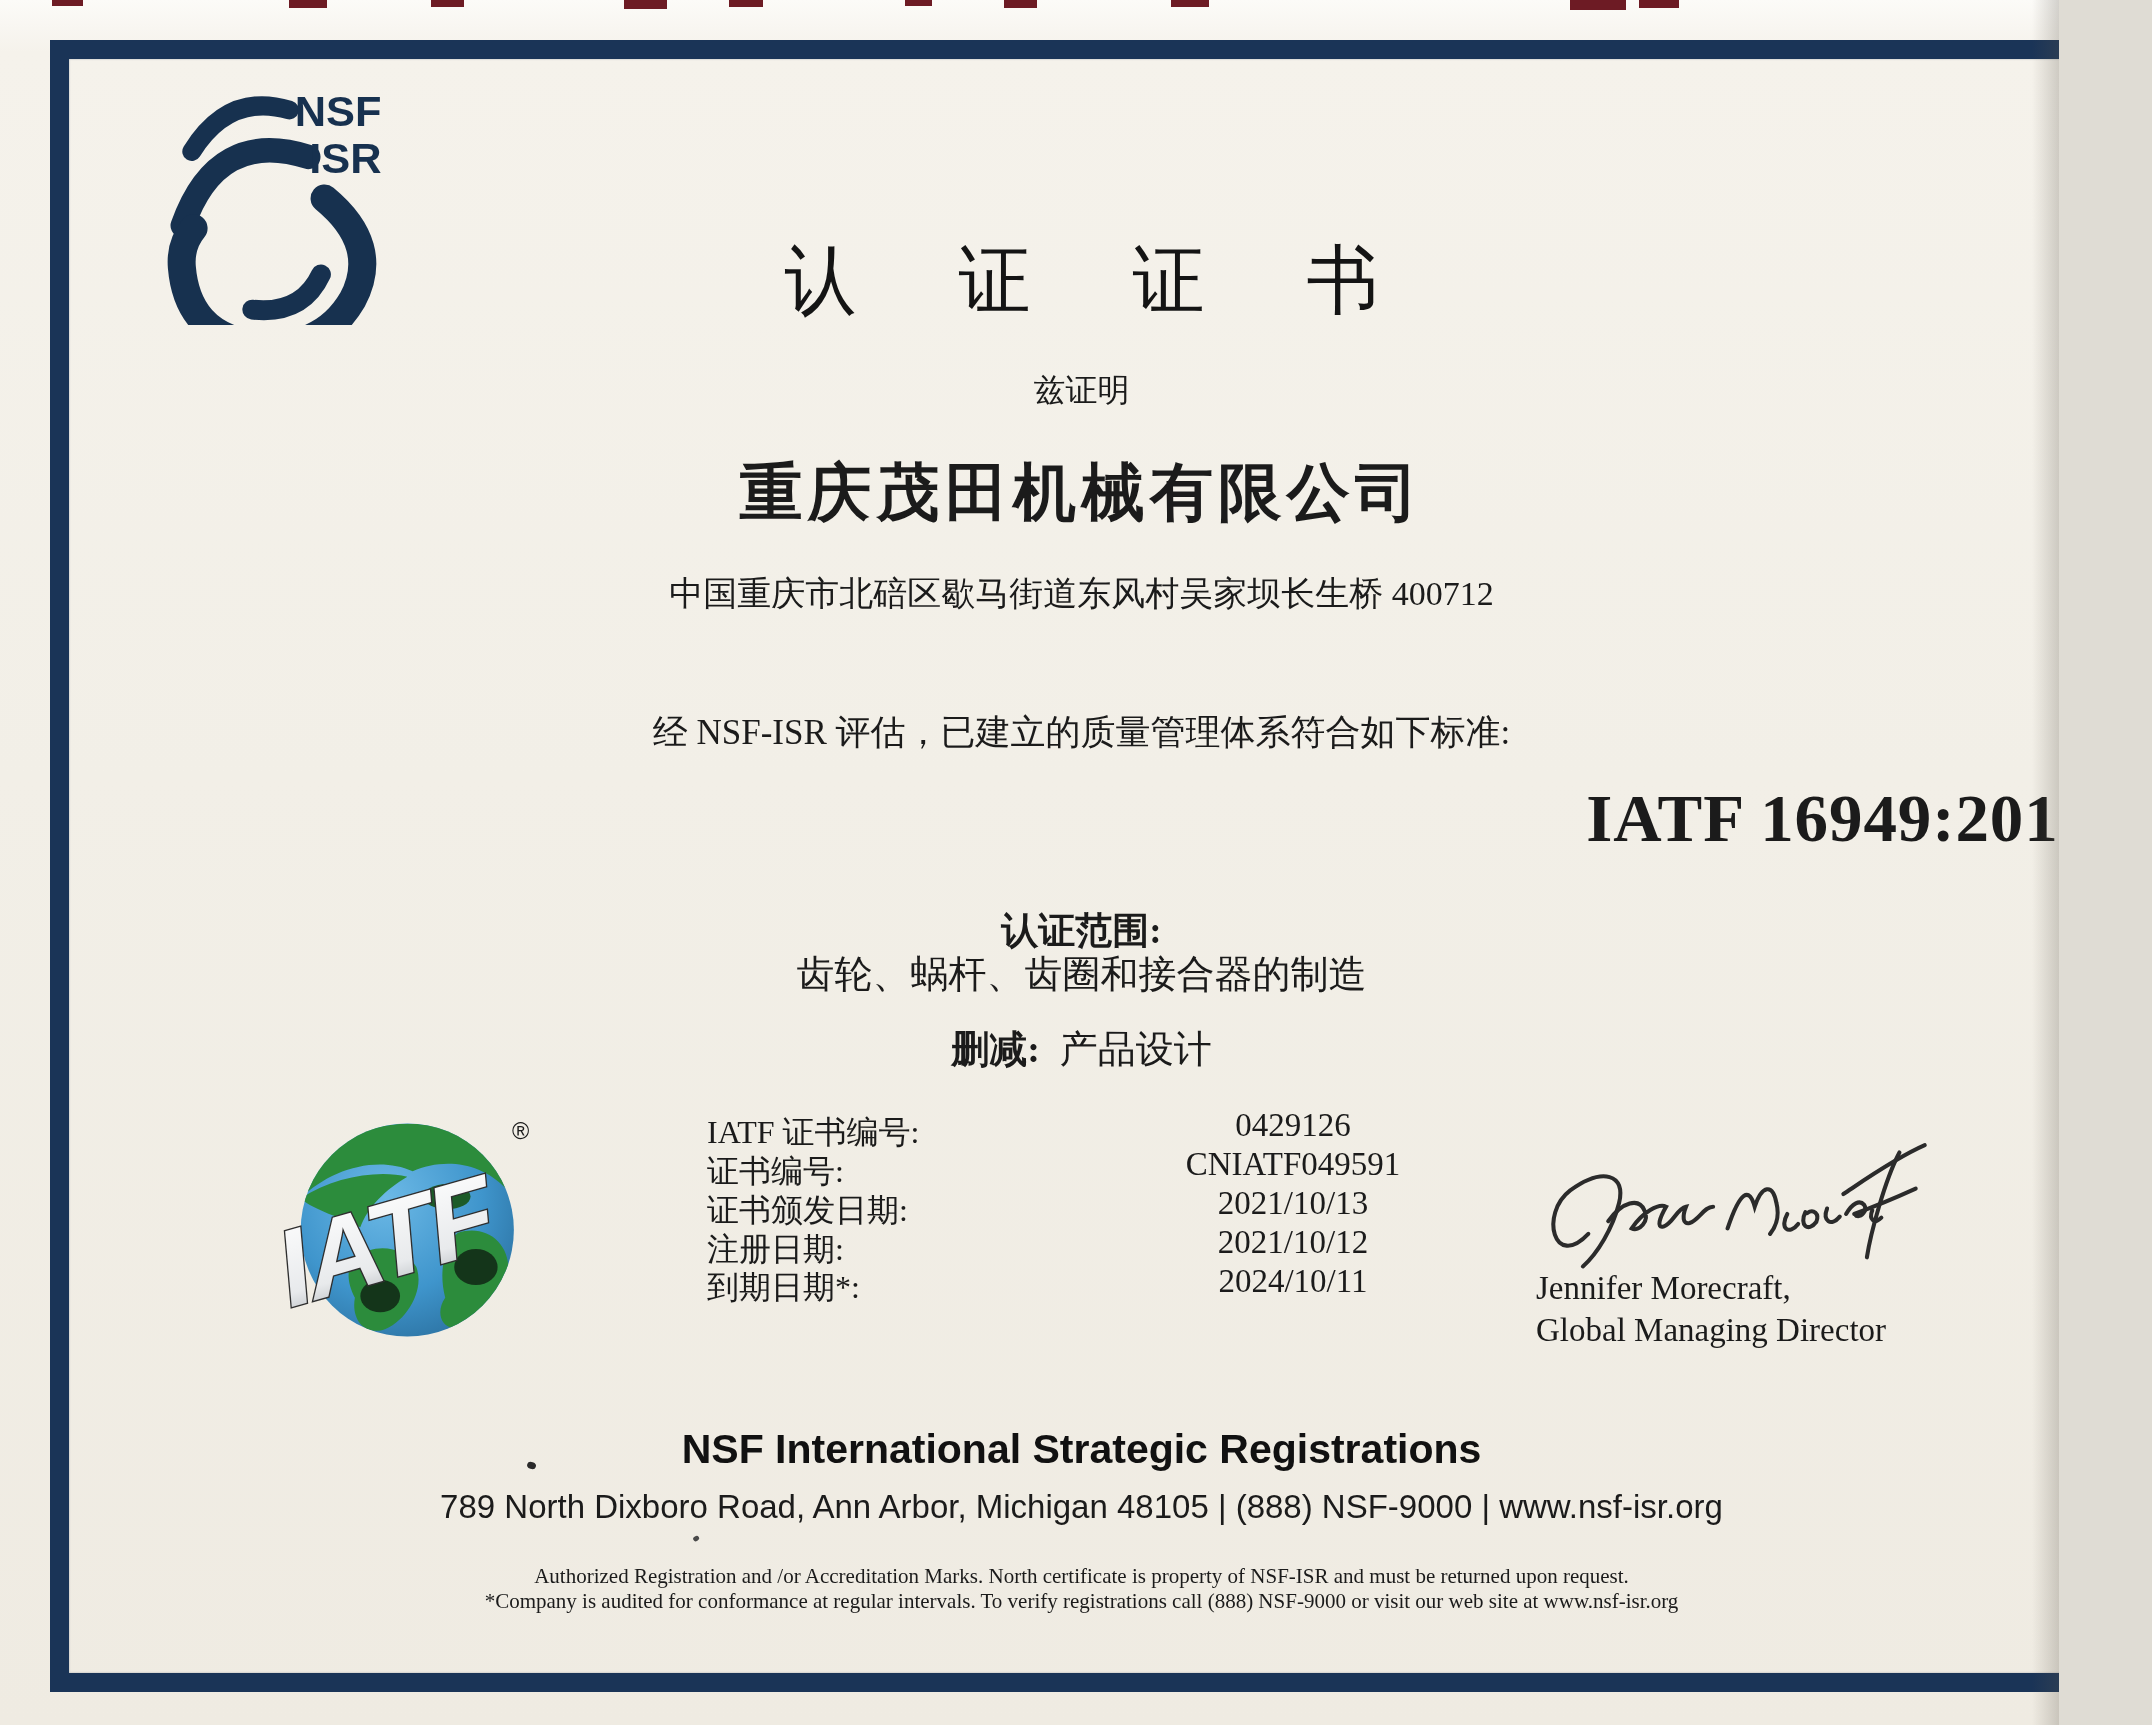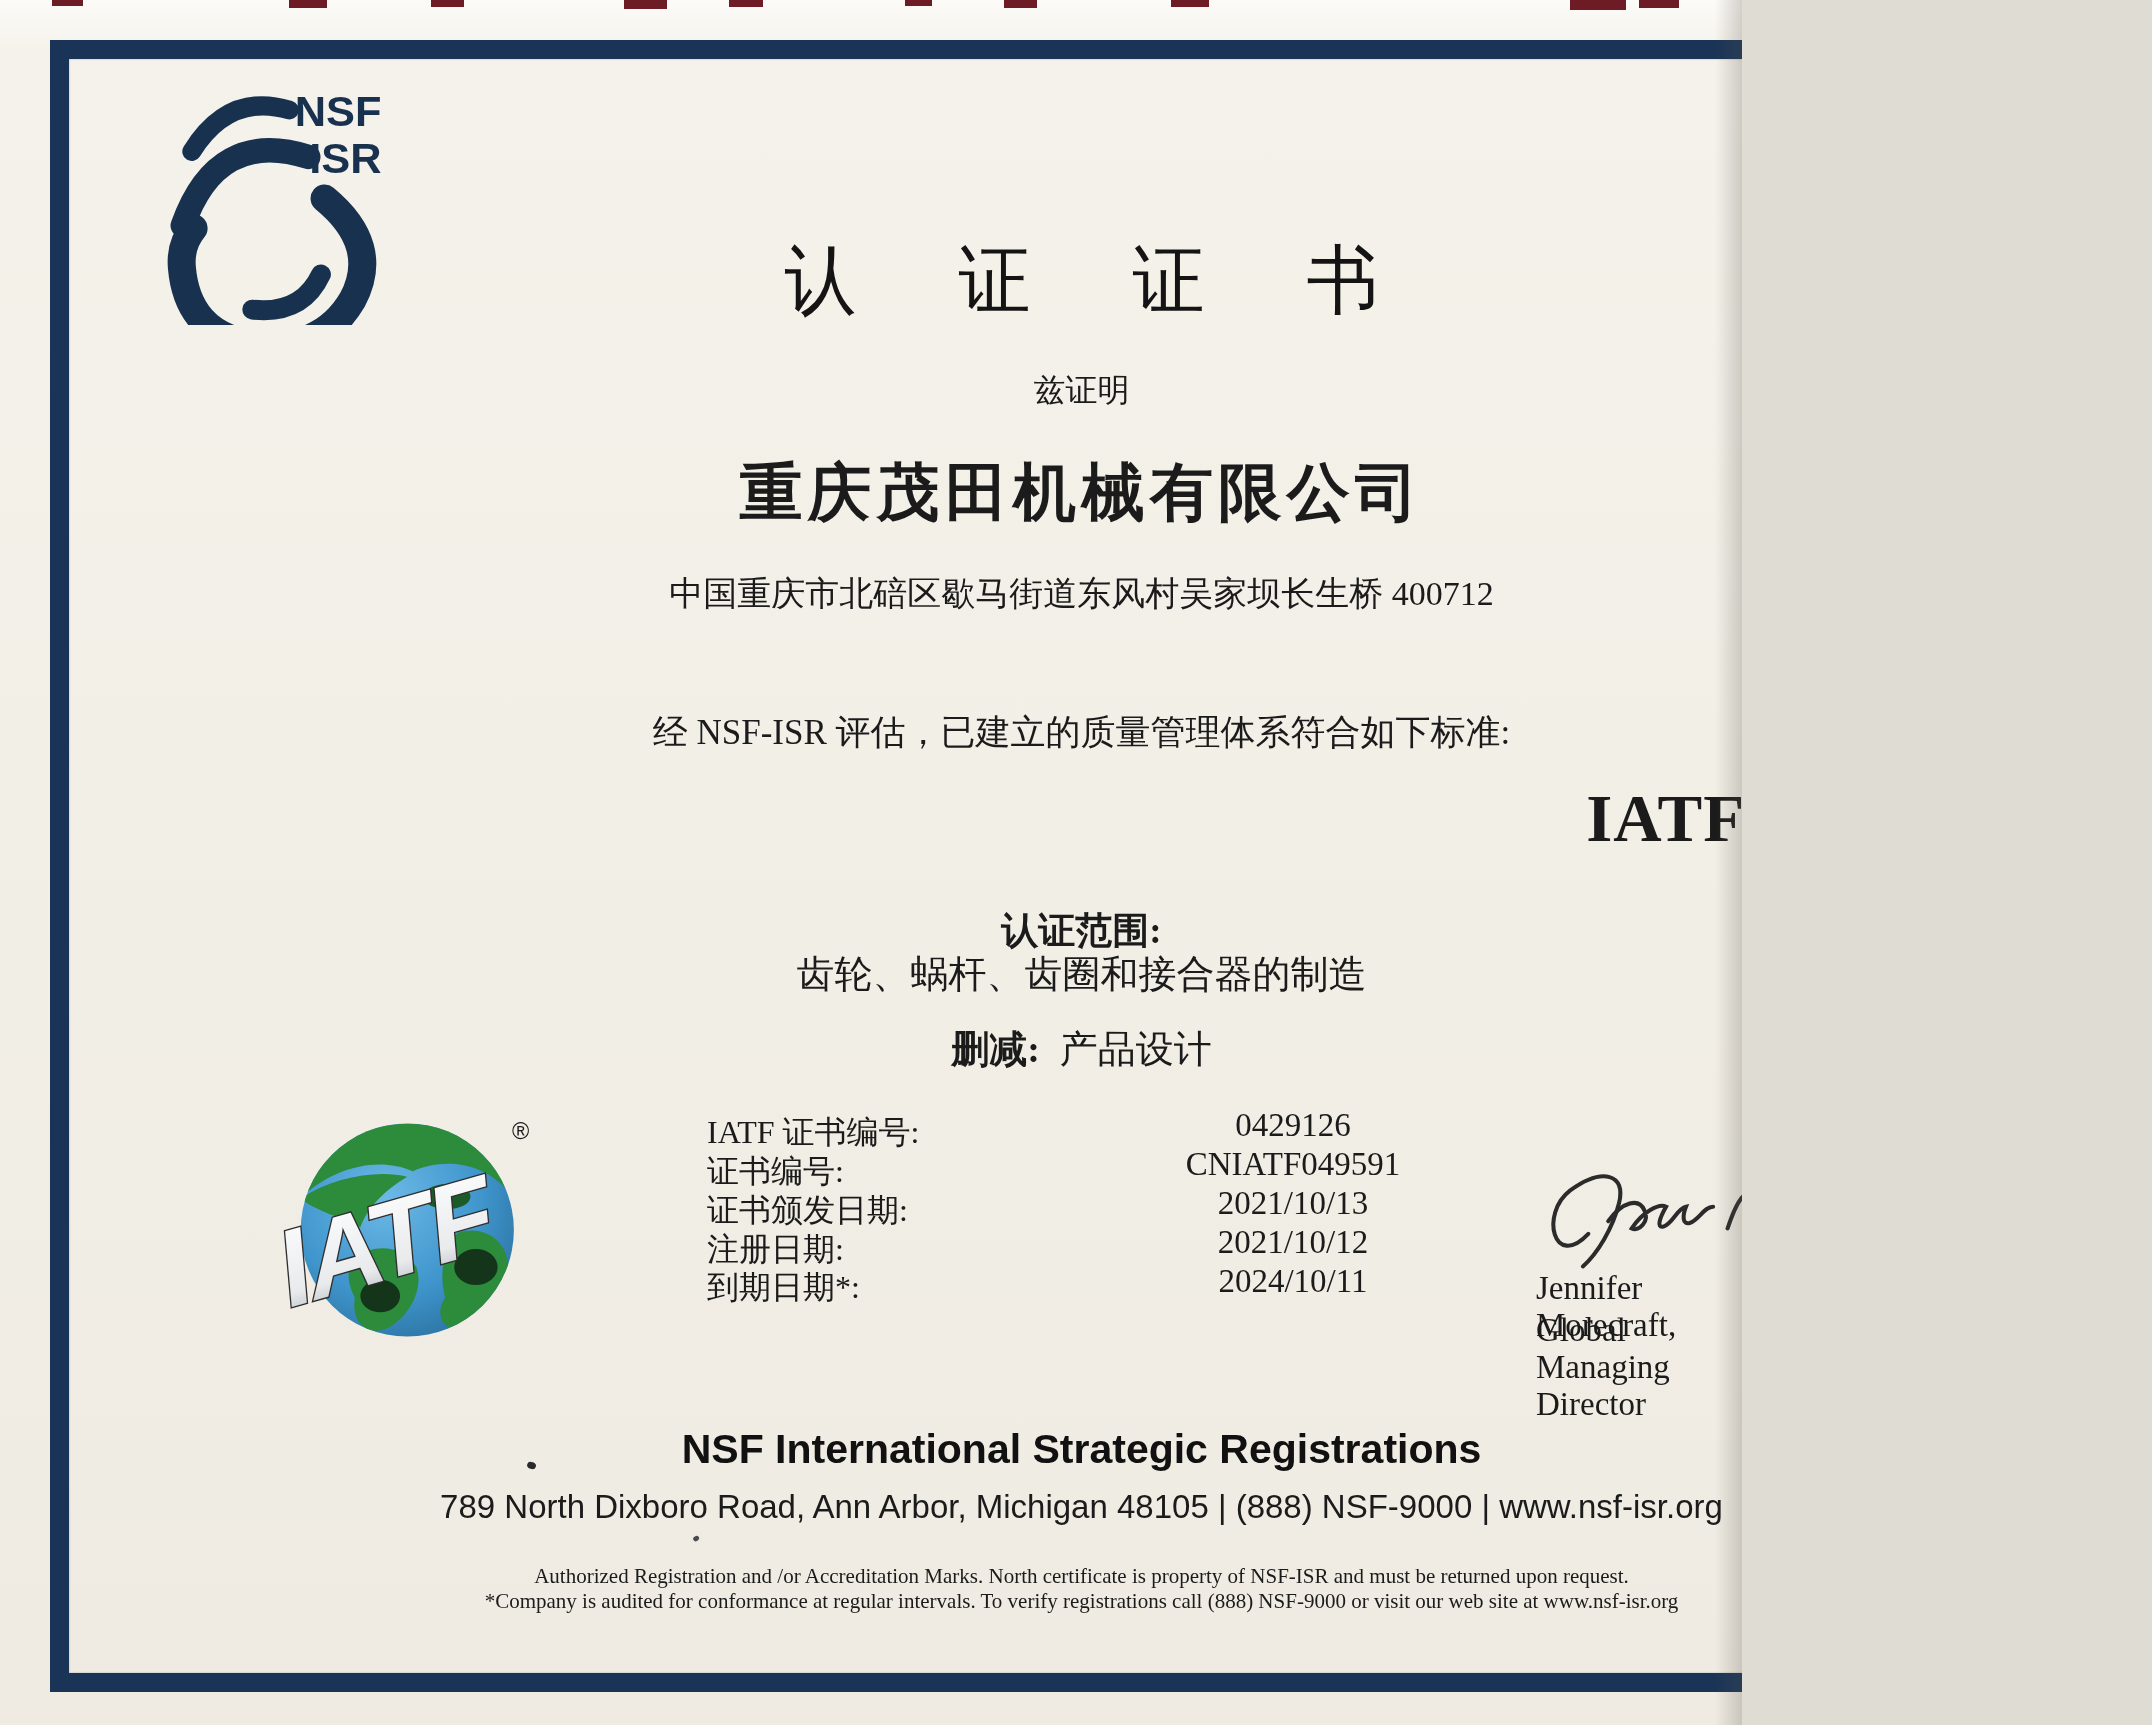--- a/index.html
+++ b/index.html
@@ -1,17 +1,17 @@
 <!DOCTYPE html>
 <html style="font-size:14.5px"><head>
 <meta charset="utf-8">
 <style>
   html,body { margin:0; padding:0; background:#dfdcd4; }
   .page {
-    position:relative; width:1742px; height:1726px; overflow:hidden;
+    position:relative; width:2059px; height:1726px; overflow:hidden;
     background:linear-gradient(180deg,#fcfbf8 0%,#f5f2eb 3%,#f2efe7 45%,#efebe2 100%);
     font-family:"Liberation Serif","DejaVu Serif",serif;
     color:#1b1b1b;
   }
   .abs { position:absolute; }
   .cb  { position:absolute; left:70px; width:2023px; text-align:center; }
 
   .frame { left:50px; top:40px; width:2046px; height:1652px;
            border:19px solid #1a3457; box-sizing:border-box;
            box-shadow:inset 0 0 1.8px rgba(20,40,70,.4); }

